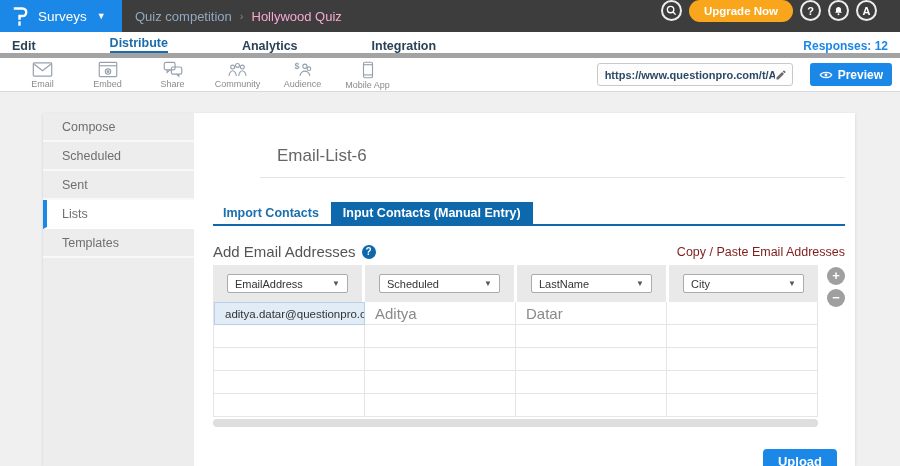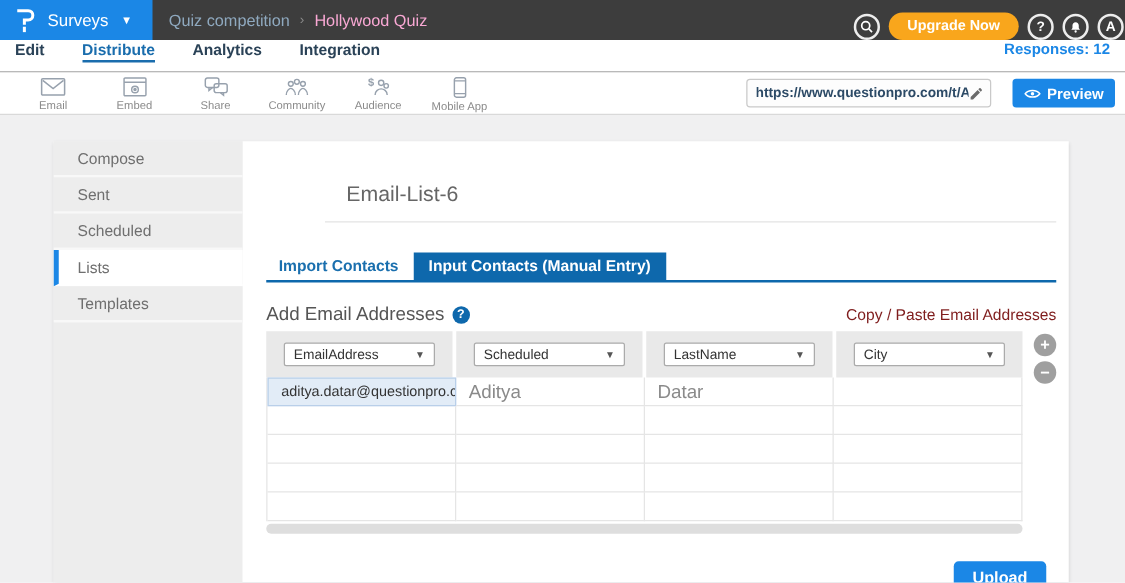--- a/index.html
+++ b/index.html
@@ -10,30 +10,30 @@
   .topbar { height:32px; background:#3d3d3d; display:flex; align-items:stretch; }
   .logo-section { width:122px; background:#1b87e6; display:flex; align-items:center;
     padding-left:13px; gap:9px; cursor:pointer; }
   .logo-mark svg { display:block; }
   .product-name { color:#fff; font-size:13.5px; }
   .product-caret { color:#fff; font-size:9px; margin-left:1px; }
   .breadcrumb { display:flex; align-items:center; gap:8px; margin-left:13px; font-size:13px; }
   .crumb-parent { color:#8fa9bf; cursor:pointer; }
   .crumb-sep { color:#8a8a8a; font-size:11px; }
   .crumb-current { color:#f9a8d4; }
-  .topbar-right { margin-left:auto; display:flex; align-items:flex-end; gap:7px; padding-right:1px; }
+  .topbar-right { margin-left:auto; display:flex; align-items:flex-start; gap:7px; padding-right:23px; }
   .circle-btn { width:21px; height:21px; border-radius:50%; border:2px solid #ededed;
     display:flex; align-items:center; justify-content:center; color:#fff; font-size:11px;
     font-weight:bold; cursor:pointer; flex:0 0 auto; }
   .upgrade-btn { height:22px; padding:0 15px; border:none; border-radius:11px; background:#f9a61c;
     color:#fff; font-size:11.5px; font-weight:bold; cursor:pointer; font-family:inherit; }
 
   
-  .nav-row { height:26px; background:#fff; display:flex; align-items:flex-start; padding:0 12px;
-    border-bottom:1px solid #a3a3a3; }
+  .nav-row { height:26px; background:#fff; display:flex; align-items:flex-end; padding:0 12px;
+    border-bottom:5px solid #a3a3a3;gap:44px; }
   .nav-item { font-size:12.5px; font-weight:bold; color:#2a4257; margin-right:30px;
     cursor:pointer; padding-top:1px; }
   .nav-item.active { color:#1a6dad; border-bottom:2px solid #1a6dad; padding-bottom:1px; }
   .responses { margin-left:auto; color:#1b87e6; font-size:12px; font-weight:bold; }
 
   
   .toolbar { height:34px; background:#fff; border-bottom:1px solid #d9d9d9; display:flex;
     align-items:center; padding:0 8px 0 10px; }
   .tool-item { width:65px; display:flex; flex-direction:column; align-items:center;
     justify-content:center; cursor:pointer; margin-top:1px; }
@@ -218,22 +218,22 @@
       <span>Preview</span>
     </button>
   </div>
 </div>
 
 <div class="page">
   <div class="card">
 
     <div class="sidebar">
       <div class="side-item">Compose</div>
+      <div class="side-item">Scheduled</div>
       <div class="side-item">Sent</div>
-      <div class="side-item">Scheduled</div>
       <div class="side-item active">Lists</div>
       <div class="side-item">Templates</div>
     </div>
 
     <div class="main">
       <div class="list-title-wrap">
         <span class="list-title">Email-List-6</span>
       </div>
 
       <div class="tabs">

